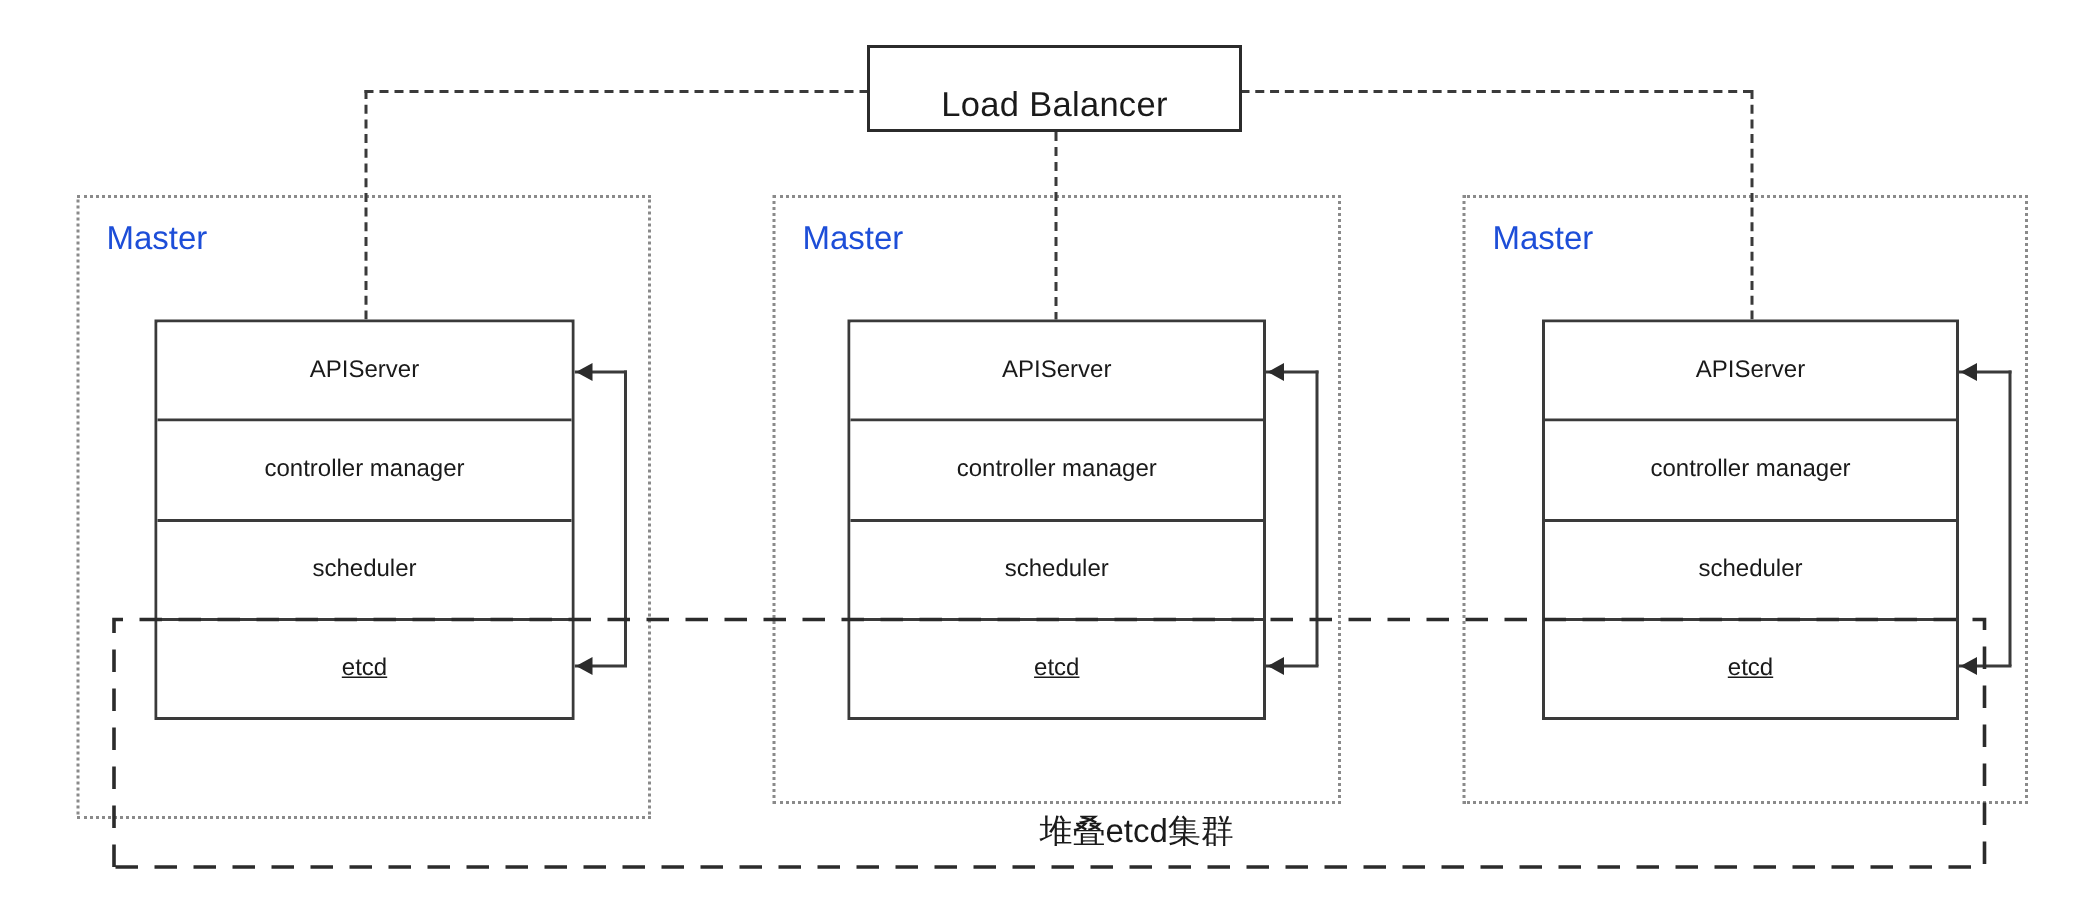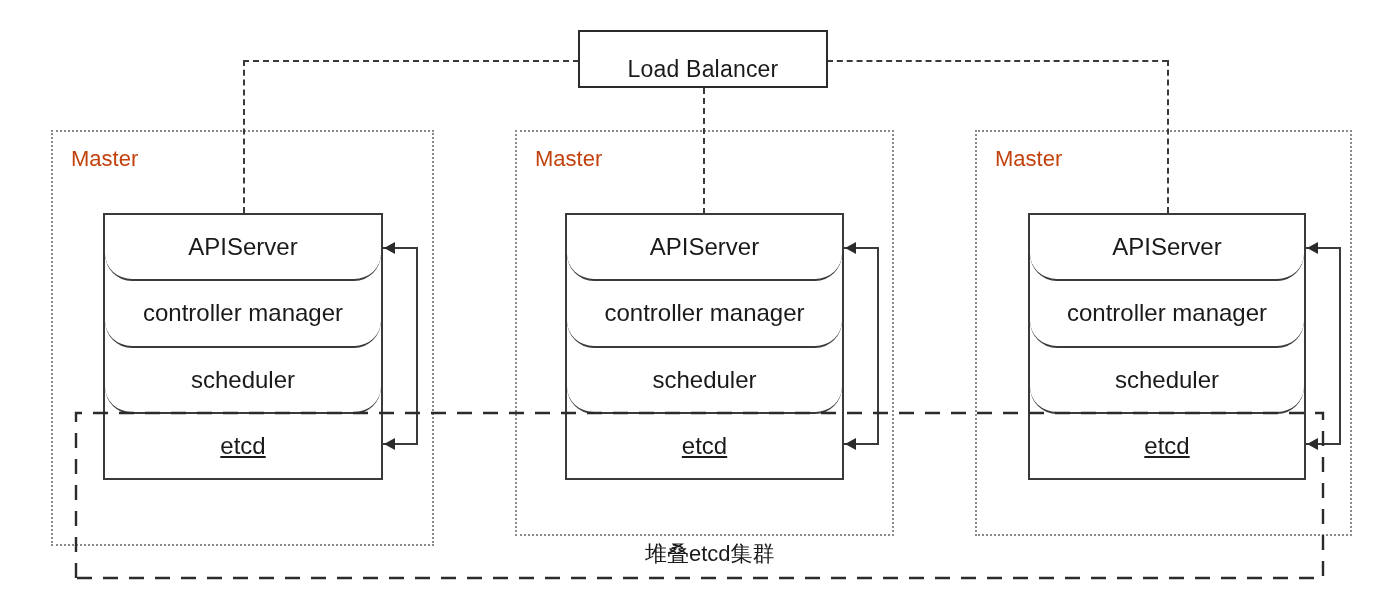--- a/index.html
+++ b/index.html
@@ -42,43 +42,42 @@
     border: 2px dotted #8a8a8a;
     box-sizing: border-box;
     background: transparent;
     z-index: 1;
   }
   .master-label {
     position: absolute;
     left: 18px;
     top: 14px;
     font-size: 22px;
-    color: #c2410c;
+    color: #1d4ed8;
   }
   
   .stack {
     position: absolute;
     border: 2px solid #3a3a3a;
     box-sizing: border-box;
     background: #ffffff;
     z-index: 4;
     display: flex;
     flex-direction: column;
   }
   .stack-row {
     flex: 1 1 0;
     display: flex;
     align-items: center;
     justify-content: center;
     border-bottom: 2px solid #3a3a3a;
     box-sizing: border-box;
-    font-size: 24px;
+    font-size: 16px;
     color: #1a1a1a;
     background: #ffffff;
-    border-radius: 27px;
   }
   .stack-row:last-child {
     border-bottom: none;
     text-decoration: underline;
   }
   
   .ln {
     position: absolute;
     z-index: 3;
   }
@@ -112,20 +111,21 @@
     border-bottom: 6px solid transparent;
     border-right: 11px solid #2b2b2b;
     z-index: 5;
   }
   .cluster-caption {
     position: absolute;
     font-size: 22px;
     color: #1a1a1a;
     z-index: 6;
     white-space: nowrap;
+    margin-left: 48px;
   }
 </style>
 </head>
 <body>
 
 <div id="canvas">
 
   <div class="lb-box">
     <span class="lb-label">Load Balancer</span>
   </div>

